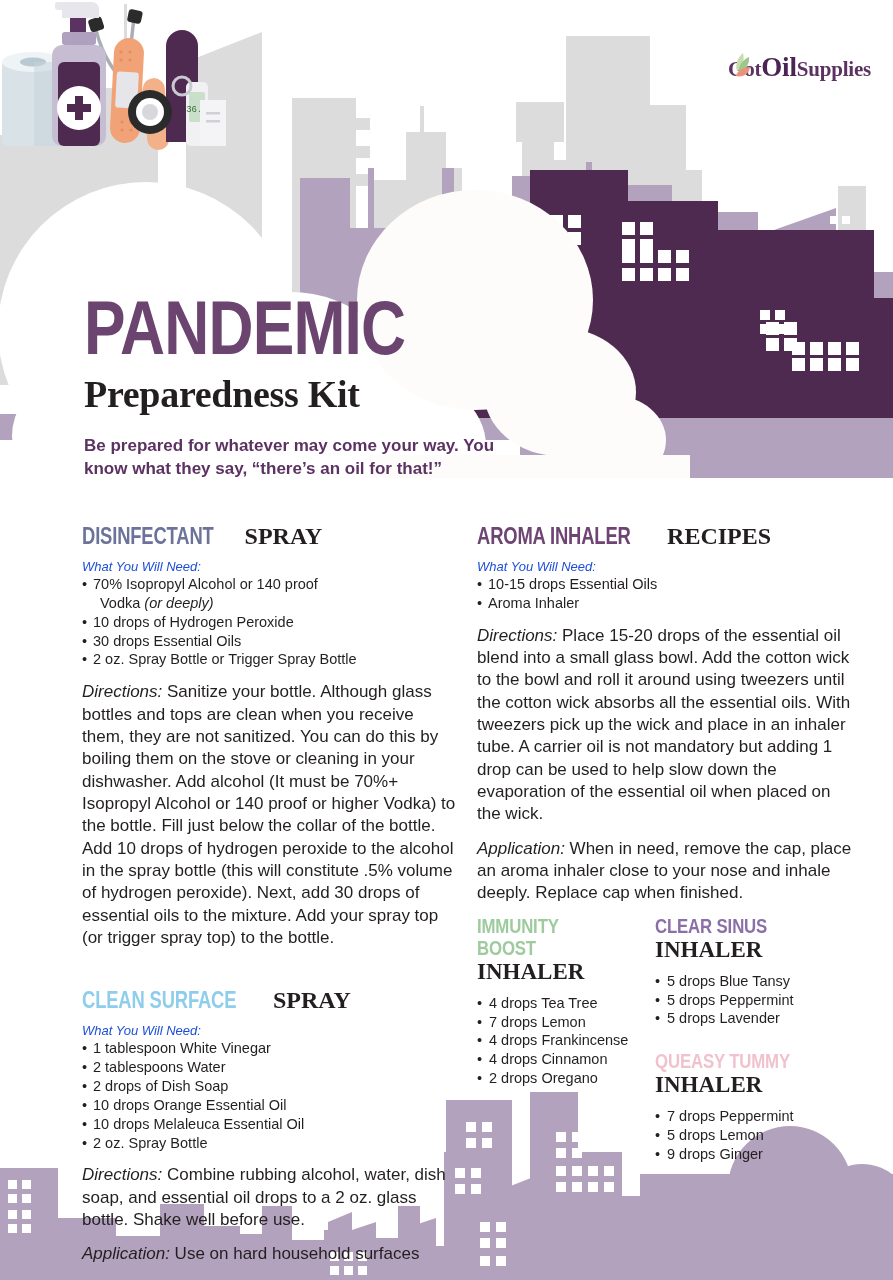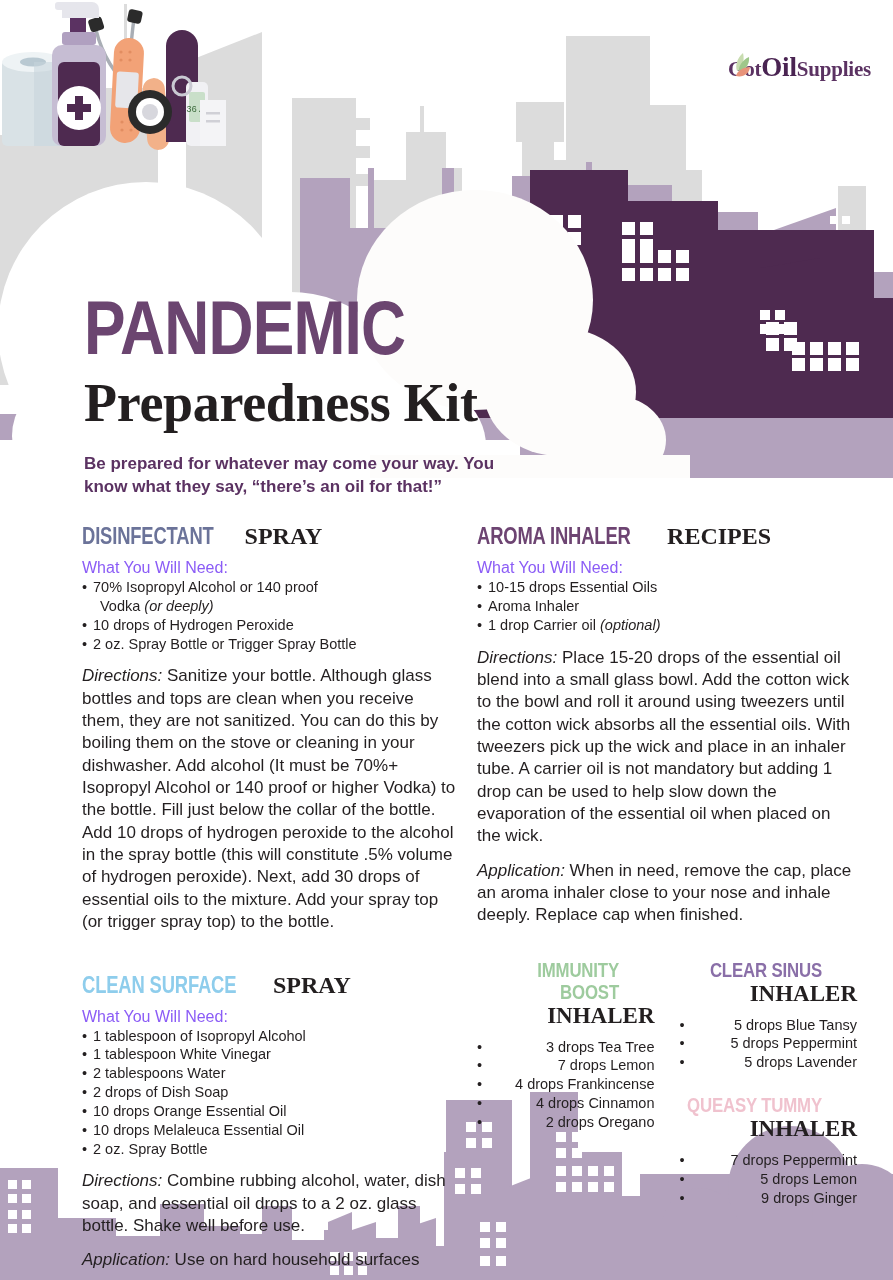--- a/index.html
+++ b/index.html
@@ -36,21 +36,21 @@
 
   .title-block { position:absolute; left:84px; top:296px; z-index:30; width:420px; }
   .title-main {
     font-family:"Liberation Sans", sans-serif;
     font-weight:bold; font-size:76px; line-height:0.84;
     color:#6b4570; letter-spacing:-1px;
     transform:scaleX(0.82); transform-origin:left center;
   }
   .title-sub {
     font-family:"Liberation Serif", serif;
-    font-weight:bold; font-size:54px; color:#231f20;
+    font-weight:bold; font-size:38px; color:#231f20;
     margin-top:12px; letter-spacing:-0.3px;
   }
   .title-tag {
     font-size:17px; font-weight:bold; color:#5b3262;
     line-height:1.37; margin-top:18px;
   }
 
   
   .content { position:absolute; left:0; top:523px; width:893px; height:757px; z-index:30; }
   .col { position:absolute; top:0; }
@@ -69,40 +69,40 @@
     font-size:24px; color:#231f20; letter-spacing:0px;
     margin-left:-2px;
   }
   .a-slate { color:#6b7399; }
   .a-blue  { color:#8ecdec; }
   .a-plum  { color:#6d4472; }
   .a-green { color:#9ecb9e; }
   .a-purple{ color:#8a6fa8; }
   .a-pink  { color:#f0c2ce; }
 
-  .need { font-size:16px; color:#8b5cf6; margin-bottom:1px; }
+  .need { font-style:italic; font-size:13px; color:#1d4ed8; margin-bottom:1px; }
   ul.items { list-style:none; }
   ul.items li {
     font-size:14.5px; color:#231f20; line-height:1.30;
     padding-left:11px; position:relative;
   }
   ul.items li::before { content:"•"; position:absolute; left:0; top:0; }
   ul.items li .cont { display:block; padding-left:7px; }
   ul.items li .cont::before { content:none; }
   .ital { font-style:italic; }
 
   p.para {
     font-size:17px; color:#231f20; line-height:1.315;
     margin-top:12px;
   }
   p.para .lbl { font-style:italic; }
 
   .block { margin-top:38px; }
 
-  .two-up { display:flex; gap:25px; margin-top:32px;text-align:right; }
+  .two-up { display:flex; margin-top:10px; }
   .two-up .sub { width:178px; }
   .sub .sub-accent {
     font-family:"Liberation Sans", sans-serif;
     font-weight:bold; font-size:21px; letter-spacing:-0.2px;
     transform:scaleX(0.80); transform-origin:left center;
     display:block; line-height:1.05;
   }
   .sub .sub-tail {
     font-family:"Liberation Serif", serif; font-weight:bold;
     font-size:23px; color:#231f20; display:block; line-height:1.08;
@@ -450,32 +450,32 @@
     <div>
       <div class="sec-head">
         <span class="accent a-slate">DISINFECTANT</span><span class="tail">SPRAY</span>
       </div>
       <div class="need">What You Will Need:</div>
       <ul class="items">
         <li><span>70% Isopropyl Alcohol or 140 proof</span>
           <span class="cont"><span>Vodka </span><span class="ital">(or deeply)</span></span>
         </li>
         <li>10 drops of Hydrogen Peroxide</li>
+        <li>30 drops Essential Oils</li>
         <li>2 oz. Spray Bottle or Trigger Spray Bottle</li>
       </ul>
       <p class="para"><span class="lbl">Directions:</span><span> Sanitize your bottle. Although glass bottles and tops are clean when you receive them, they are not sanitized. You can do this by boiling them on the stove or cleaning in your dishwasher. Add alcohol (It must be 70%+ Isopropyl Alcohol or 140 proof or higher Vodka) to the bottle. Fill just below the collar of the bottle. Add 10 drops of hydrogen peroxide to the alcohol in the spray bottle (this will constitute .5% volume of hydrogen peroxide). Next, add 30 drops of essential oils to the mixture. Add your spray top (or trigger spray top) to the bottle.</span></p>
     </div>
 
     <div class="block">
       <div class="sec-head">
         <span class="accent a-blue">CLEAN SURFACE</span><span class="tail">SPRAY</span>
       </div>
       <div class="need">What You Will Need:</div>
       <ul class="items">
-        <li>1 tablespoon of Isopropyl Alcohol</li>
         <li>1 tablespoon White Vinegar</li>
         <li>2 tablespoons Water</li>
         <li>2 drops of Dish Soap</li>
         <li>10 drops Orange Essential Oil</li>
         <li>10 drops Melaleuca Essential Oil</li>
         <li>2 oz. Spray Bottle</li>
       </ul>
       <p class="para"><span class="lbl">Directions:</span><span> Combine rubbing alcohol, water, dish soap, and essential oil drops to a  2 oz. glass bottle. Shake well before use.</span></p>
       <p class="para"><span class="lbl">Application:</span><span> Use on hard household surfaces</span></p>
     </div>
@@ -484,33 +484,32 @@
   <div class="col col-right">
 
     <div>
       <div class="sec-head">
         <span class="accent a-plum">AROMA INHALER</span><span class="tail">RECIPES</span>
       </div>
       <div class="need">What You Will Need:</div>
       <ul class="items">
         <li>10-15 drops Essential Oils</li>
         <li>Aroma Inhaler</li>
-        <li><span>1 drop Carrier oil </span><span class="ital">(optional)</span></li>
       </ul>
       <p class="para"><span class="lbl">Directions:</span><span> Place 15-20 drops of the essential oil blend into a small glass bowl. Add the cotton wick to the bowl and roll it around using tweezers until the cotton wick absorbs all the essential oils. With tweezers pick up the wick and place in an inhaler tube. A carrier oil is not mandatory but adding 1 drop can be used to help slow down the evaporation of the essential oil when placed on the wick.</span></p>
       <p class="para"><span class="lbl">Application:</span><span> When in need, remove the cap, place an aroma inhaler close to your nose and inhale deeply. Replace cap when finished.</span></p>
     </div>
 
     <div class="two-up">
 
       <div class="sub">
         <span class="sub-accent a-green">IMMUNITY BOOST</span>
         <span class="sub-tail">INHALER</span>
         <ul class="items">
-          <li>3 drops Tea Tree</li>
+          <li>4 drops Tea Tree</li>
           <li>7 drops Lemon</li>
           <li>4 drops Frankincense</li>
           <li>4 drops Cinnamon</li>
           <li>2 drops Oregano</li>
         </ul>
       </div>
 
       <div class="sub">
         <div>
           <span class="sub-accent a-purple">CLEAR SINUS</span>

